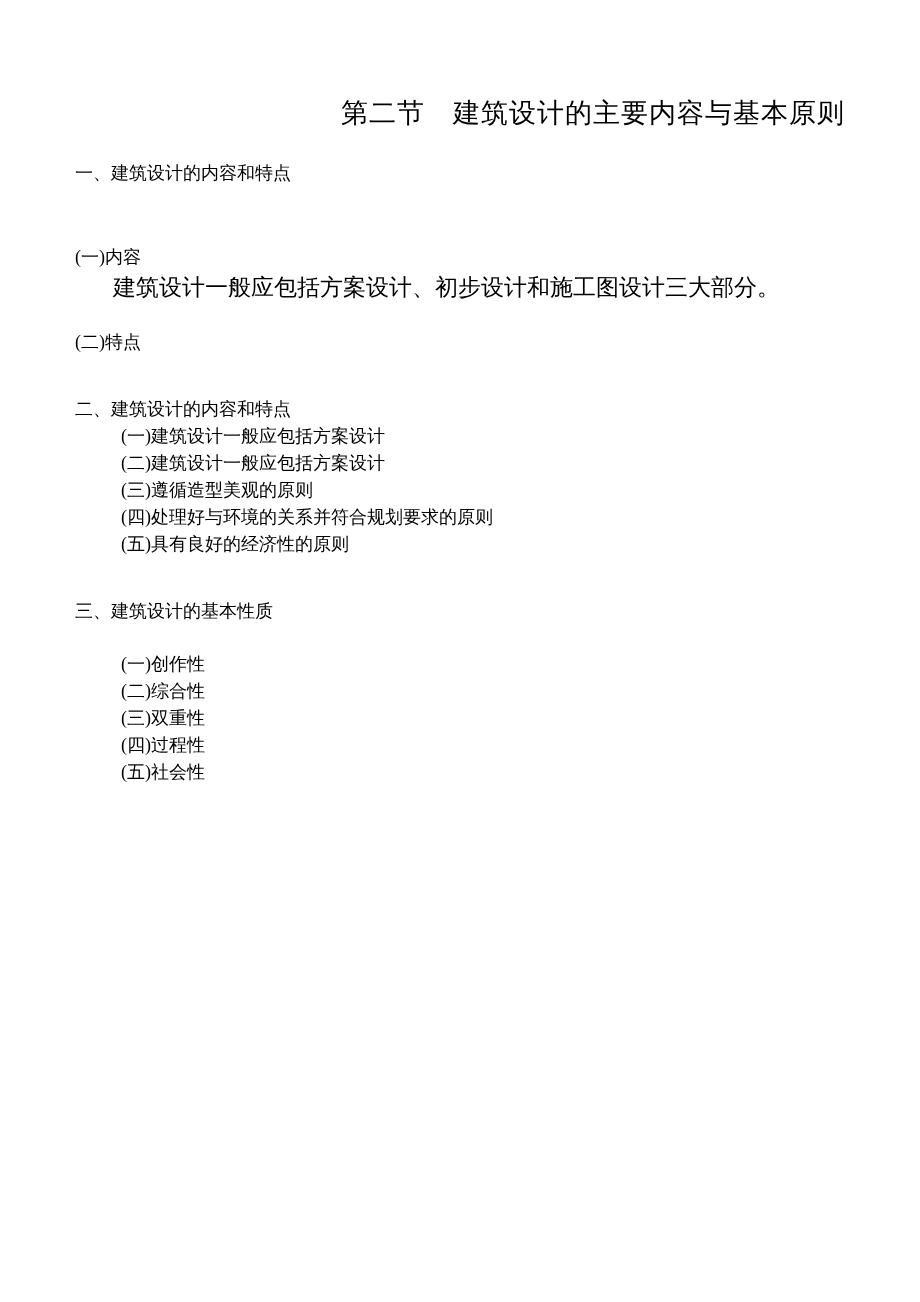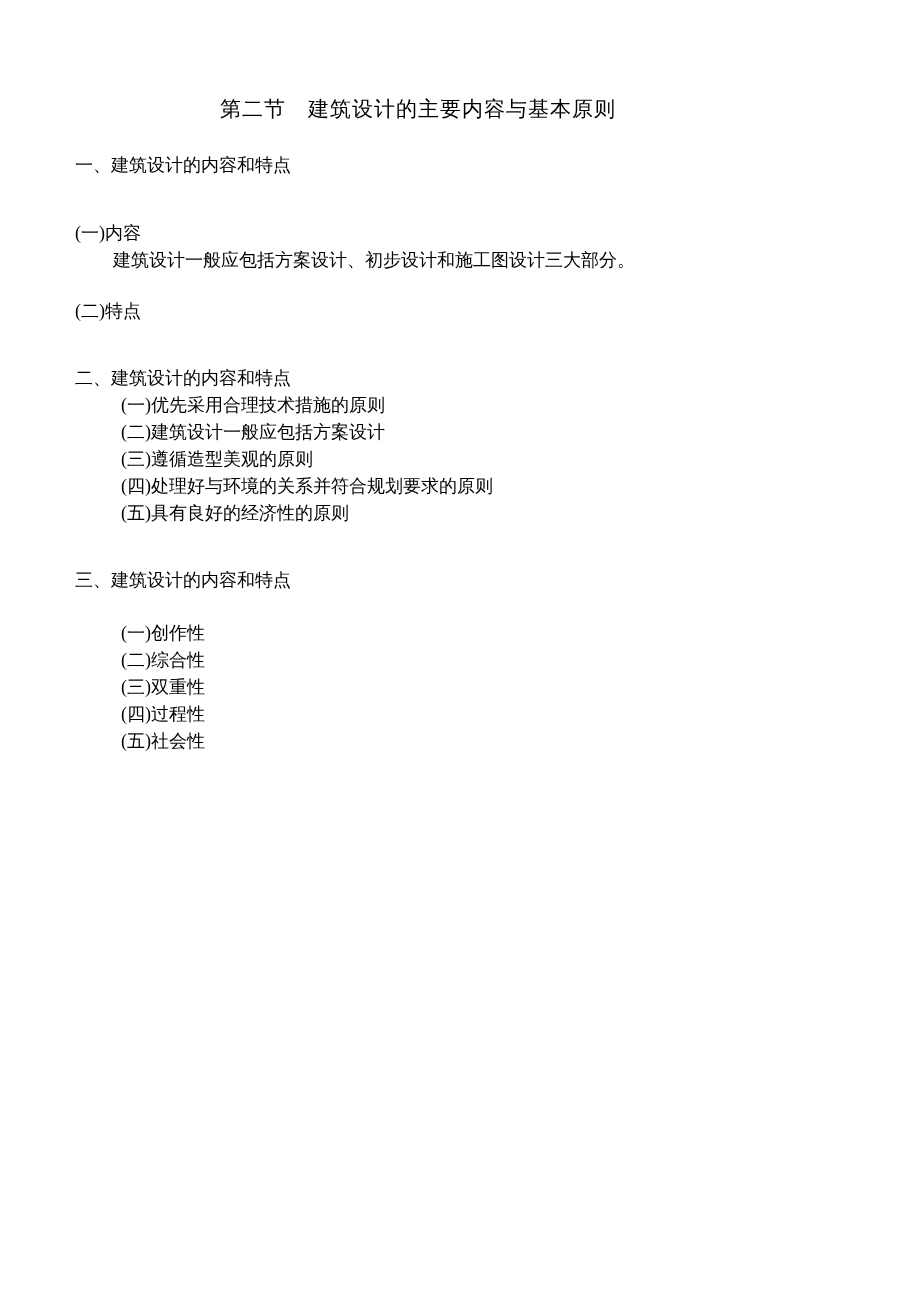--- a/index.html
+++ b/index.html
@@ -9,38 +9,39 @@
     }
     body {
       width: 920px;
       height: 1302px;
       background: #ffffff;
       font-family: "SimSun", "宋体", serif;
       color: #000000;
       padding: 95px 75px 0 75px;
     }
     .title {
-      text-align: left;
-      font-size: 21px;
+      text-align: right;
+      font-size: 27px;
       font-weight: normal;
       margin-bottom: 28px;
       letter-spacing: 1px;
       padding-left: 145px;
     }
     .section-heading {
       font-size: 18px;
       line-height: 1.6;
+      margin-bottom: 16px;
     }
     .sub-heading {
       font-size: 18px;
       line-height: 1.5;
       margin-top: 24px;
     }
     .body-text {
-      font-size: 18px;
+      font-size: 23px;
       line-height: 1.5;
       padding-left: 38px;
     }
     .list-item {
       font-size: 18px;
       line-height: 1.5;
       padding-left: 46px;
     }
     .spacer-medium {
       height: 16px;
@@ -58,29 +59,29 @@
 
 <div class="spacer-medium"></div>
 
 <div class="sub-heading">(一)内容</div>
 <div class="body-text">建筑设计一般应包括方案设计、初步设计和施工图设计三大部分。</div>
 <div class="sub-heading">(二)特点</div>
 
 <div class="spacer-medium"></div>
 
 <div class="sub-heading">二、建筑设计的内容和特点</div>
-<div class="list-item">(一)优先采用合理技术措施的原则</div>
+<div class="list-item">(一)建筑设计一般应包括方案设计</div>
 <div class="list-item">(二)建筑设计一般应包括方案设计</div>
 <div class="list-item">(三)遵循造型美观的原则</div>
 <div class="list-item">(四)处理好与环境的关系并符合规划要求的原则</div>
 <div class="list-item">(五)具有良好的经济性的原则</div>
 
 <div class="spacer-medium"></div>
 
-<div class="sub-heading">三、建筑设计的内容和特点</div>
+<div class="sub-heading">三、建筑设计的基本性质</div>
 
 <div class="spacer-large"></div>
 
 <div class="list-item">(一)创作性</div>
 <div class="list-item">(二)综合性</div>
 <div class="list-item">(三)双重性</div>
 <div class="list-item">(四)过程性</div>
 <div class="list-item">(五)社会性</div>
 
 </body></html>

